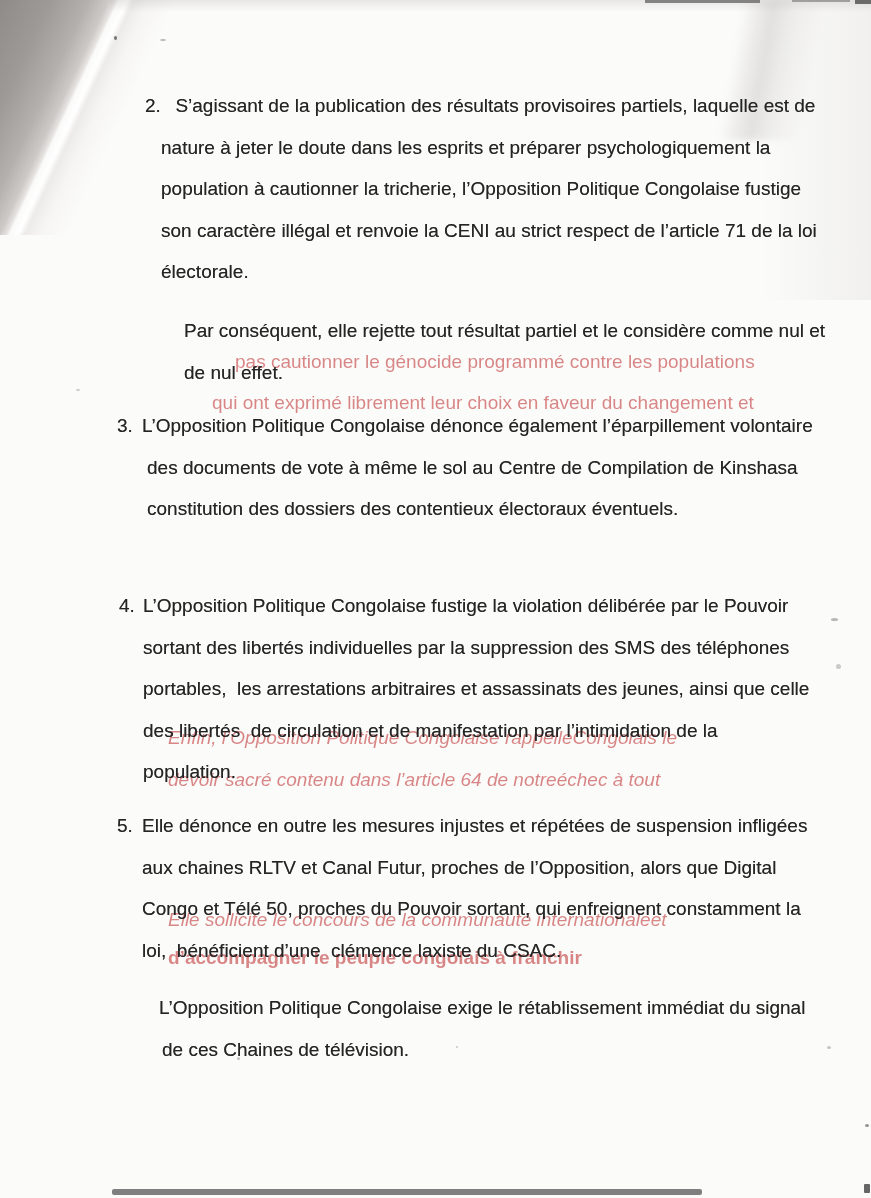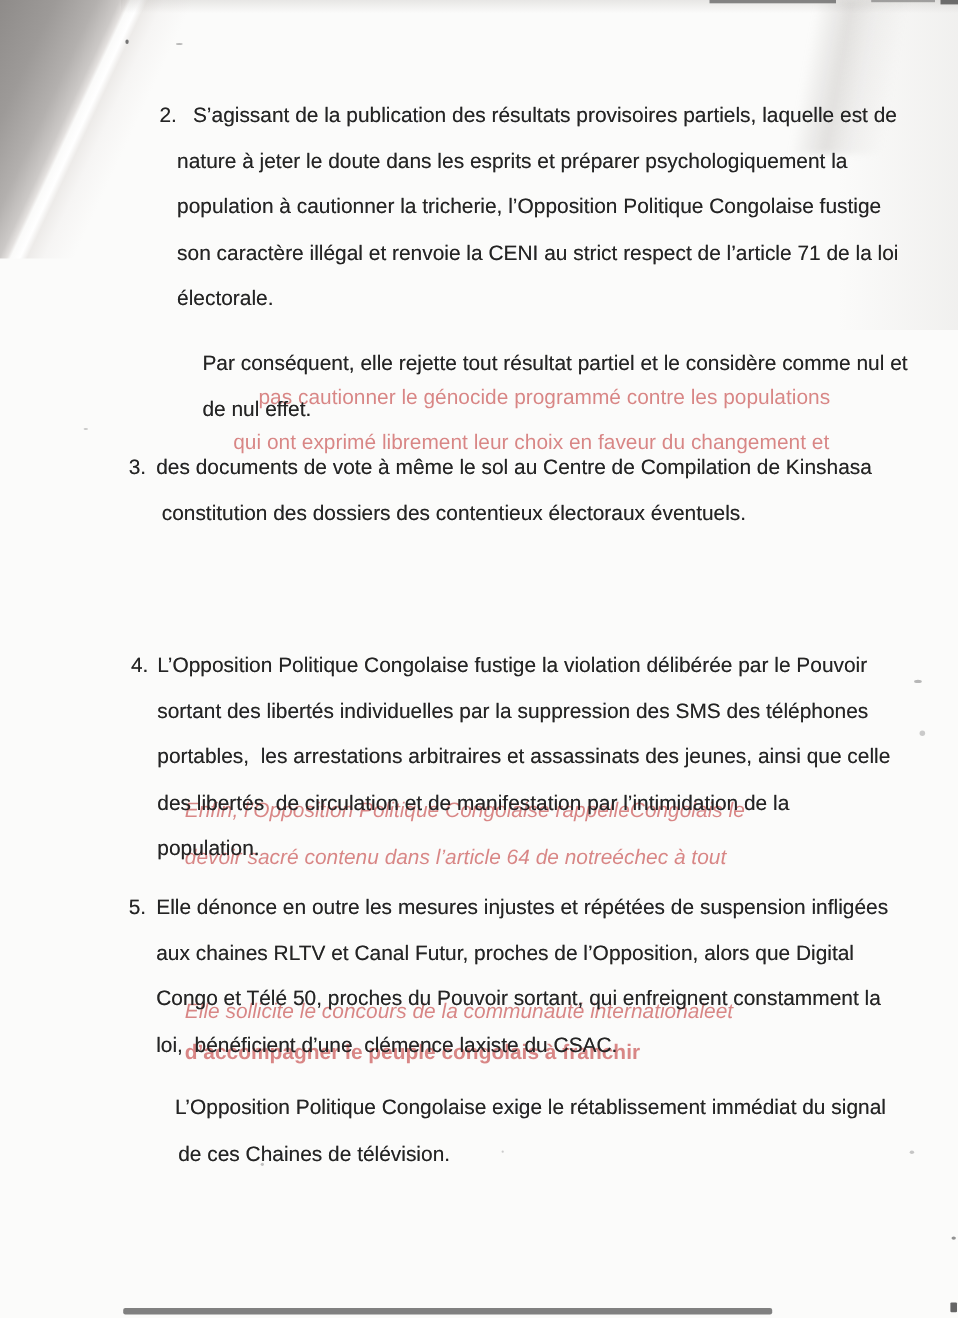--- a/index.html
+++ b/index.html
@@ -116,20 +116,21 @@
     <div class="line">électorale.</div>
   </div>
 
   <div class="block p1">
     <div class="line">Par conséquent, elle rejette tout résultat partiel et le considère comme nul et</div>
     <div class="line">de nul effet.</div>
   </div>
 
   <div class="block b3">
     <span class="marker">3.</span>
+    <div class="line">L’Opposition Politique Congolaise dénonce également l’éparpillement volontaire</div>
     <div class="line">des documents de vote à même le sol au Centre de Compilation de Kinshasa</div>
     <div class="line">constitution des dossiers des contentieux électoraux éventuels.</div>
   </div>
 
   <div class="block b4">
     <span class="marker">4.</span>
     <div class="line">L’Opposition Politique Congolaise fustige la violation délibérée par le Pouvoir</div>
     <div class="line">sortant des libertés individuelles par la suppression des SMS des téléphones</div>
     <div class="line">portables,  les arrestations arbitraires et assassinats des jeunes, ainsi que celle</div>
     <div class="line">des libertés  de circulation et de manifestation par l’intimidation de la</div>

